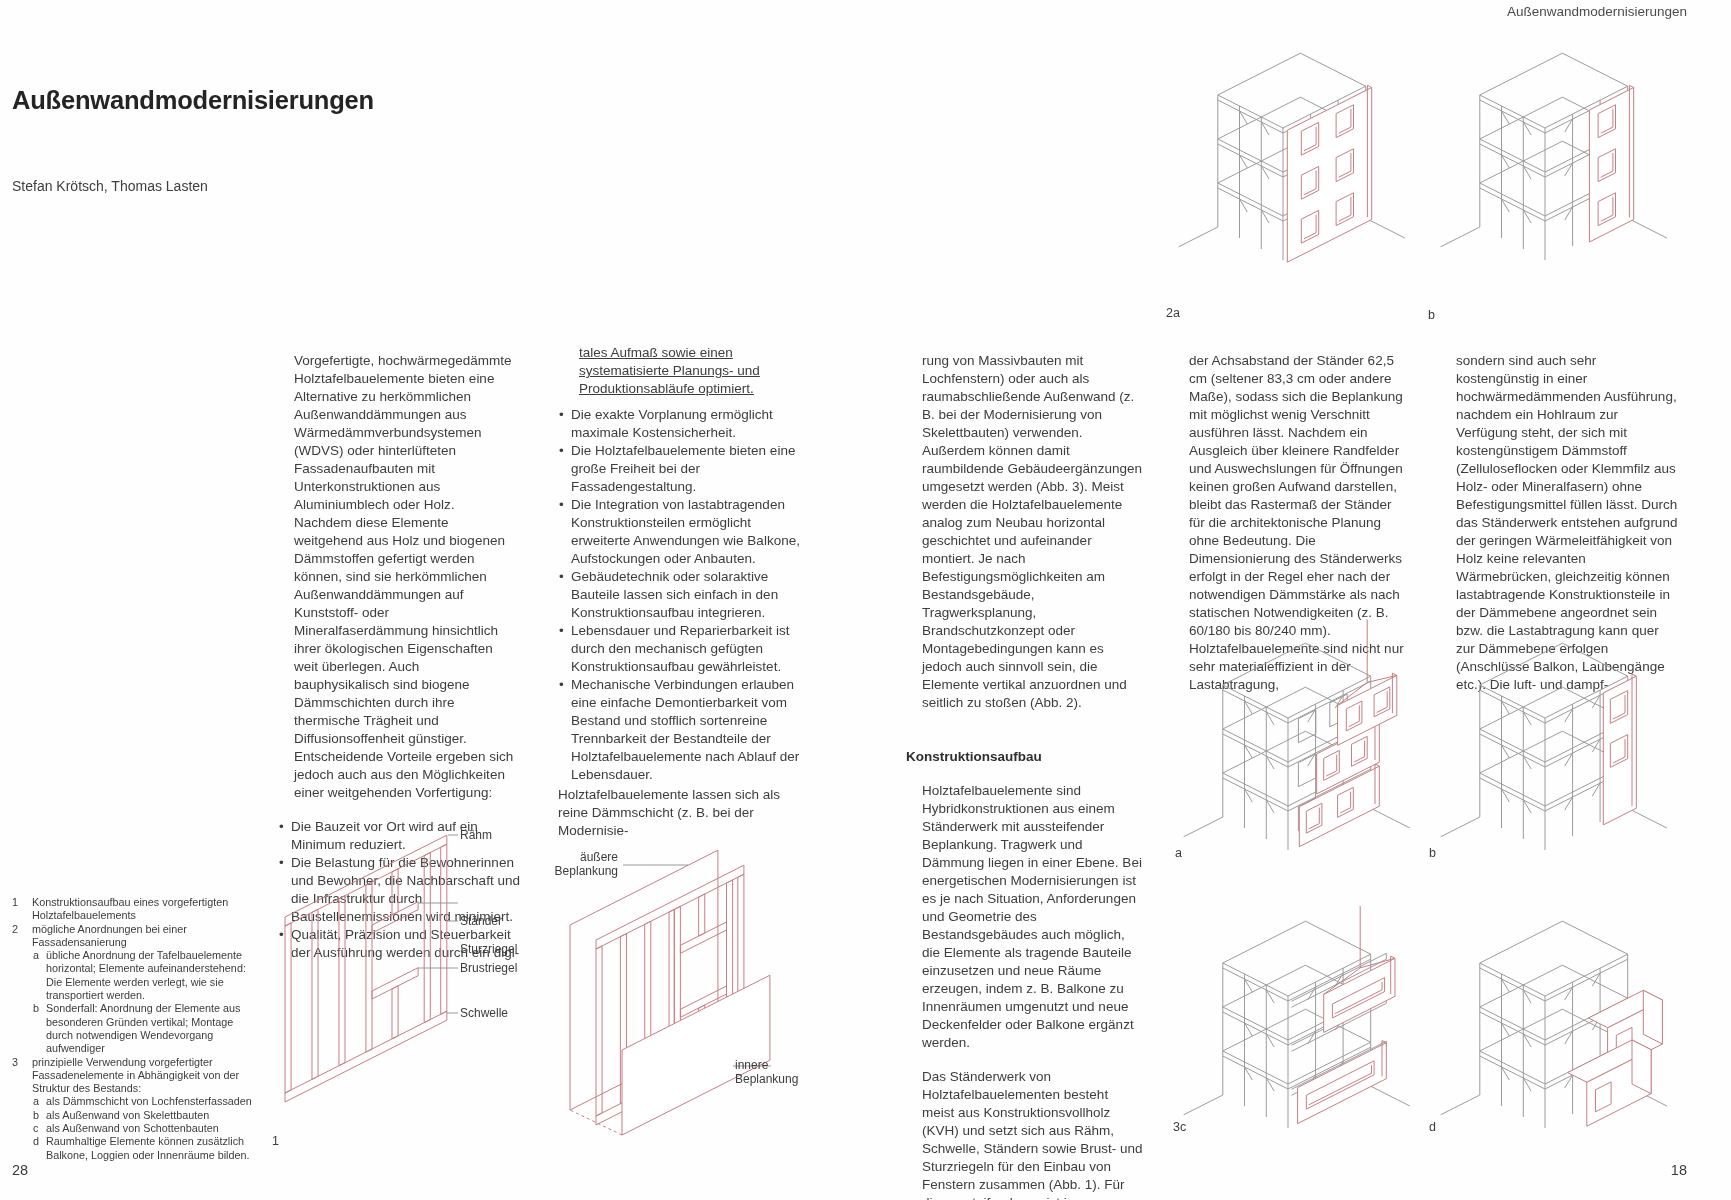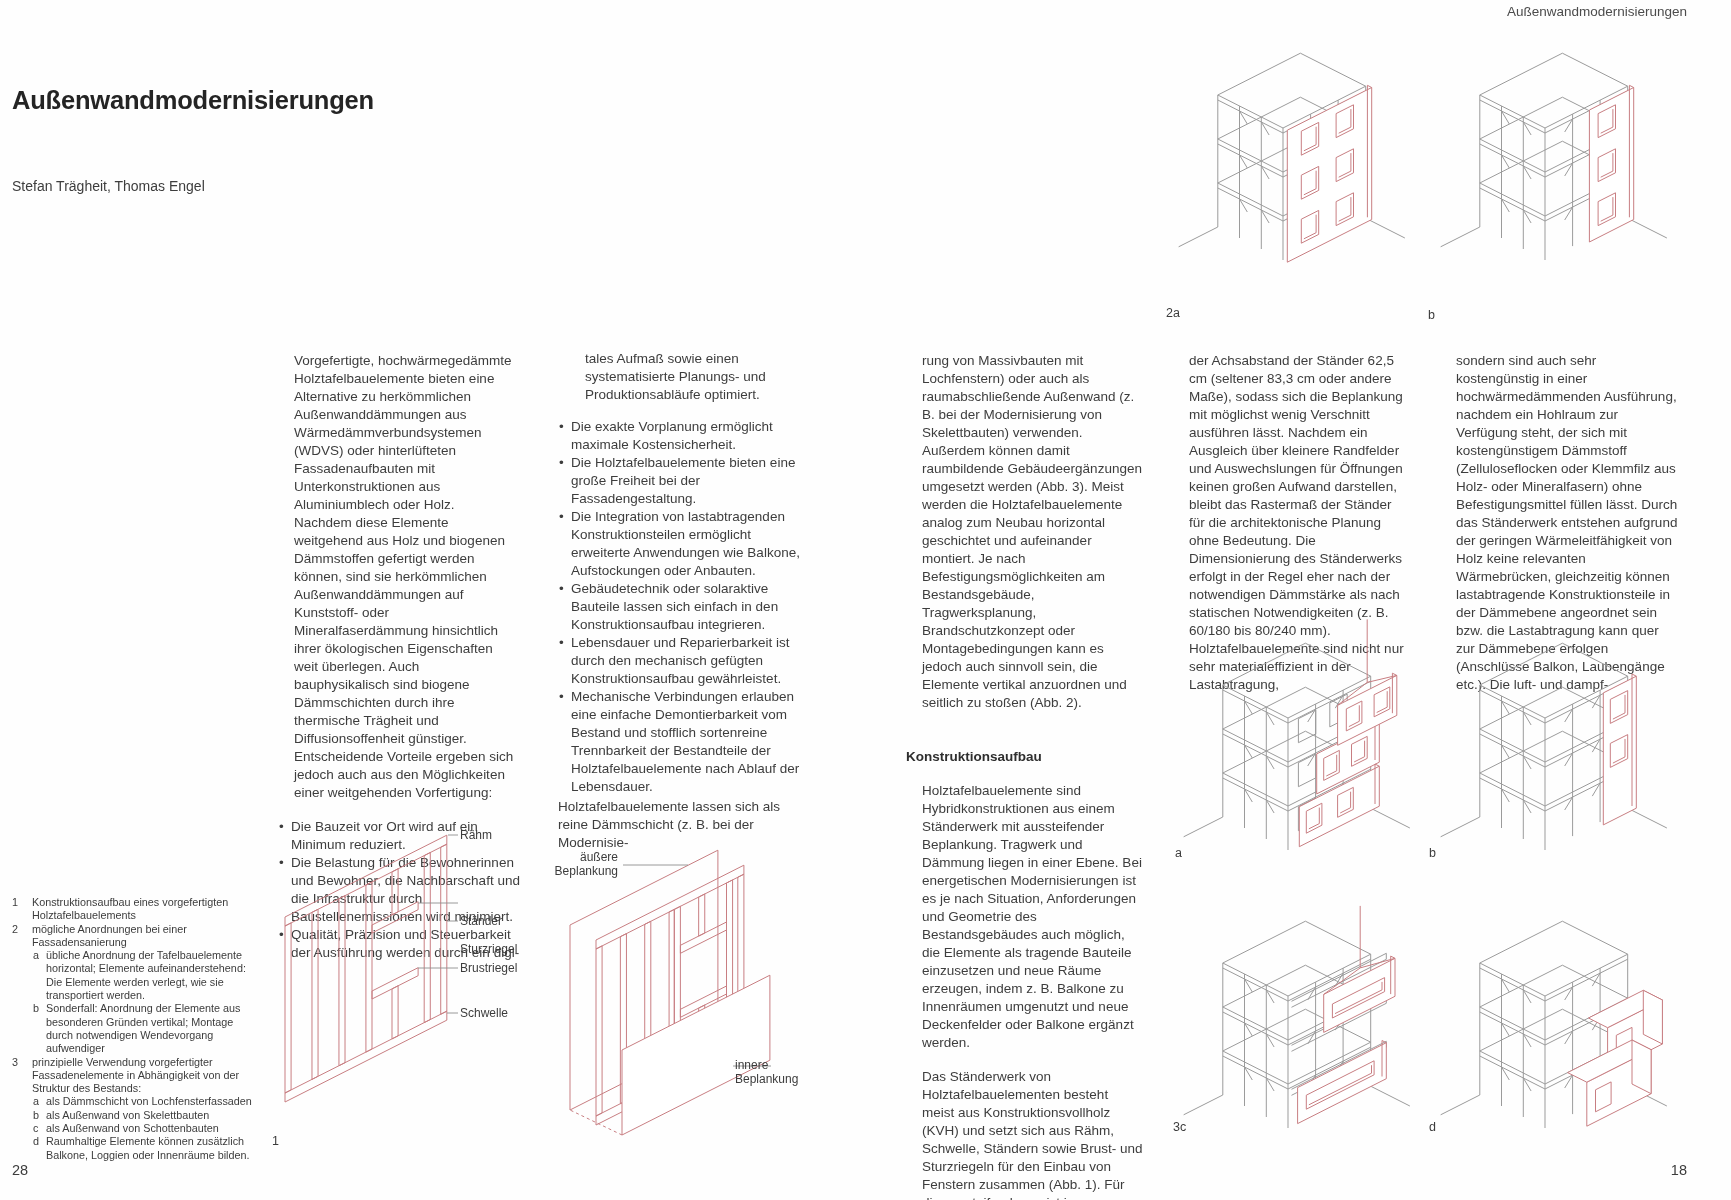--- a/index.html
+++ b/index.html
@@ -18,21 +18,21 @@
   .page-title{left:12px;top:84px;font-size:25.5px;line-height:33px;font-weight:bold;color:#242424;letter-spacing:-0.2px;}
   .authors{left:12px;top:178px;font-size:14px;color:#3d3d3d;}
   
   .col{top:336px;width:254px;font-size:13.5px;line-height:18px;color:#3d3d3d;}
   #col1{left:278px;}
   #col2{left:558px;}
   #col3{left:906px;}
   #col4{left:1173px;}
   #col5{left:1440px;}
   .blk-p{margin:16px;}
-  .blk-pi{margin:14px;padding-left:13px;}
+  .blk-pi{margin:8px;padding-left:13px;text-decoration:underline;}
   .blk-pg{margin:2px 0 0 0;}
   .blk-b{margin:0;padding-left:13px;position:relative;}
   .blk-b .dot{position:absolute;left:1px;top:0;}
   .blk-h{font-weight:bold;margin:36px 0 12px 0;color:#2e2e2e;}
   
   .captions{left:12px;top:896px;width:240px;font-size:10.8px;line-height:13.3px;color:#3c3c3c;}
   .cap-item{display:grid;grid-template-columns:20px 1fr;}
   .cap-sub{display:grid;grid-template-columns:13px 1fr;margin-left:1px;}
   
   .callout{font-size:12px;color:#3c3c3c;line-height:14px;}
@@ -43,21 +43,21 @@
 </head>
 <body>
 
 <div class="abs running-head">Außenwandmodernisierungen</div>
 <div class="abs pagenum" id="pn-left">28</div>
 <div class="abs pagenum" id="pn-right">18</div>
 
 <div class="abs page-title">
   <div>Außenwandmodernisierungen</div>
 </div>
-<div class="abs authors">Stefan Trägheit, Thomas Engel</div>
+<div class="abs authors">Stefan Krötsch, Thomas Lasten</div>
 
 <div class="abs col" id="col1">
     <p class="blk-p">Vorgefertigte, hochwärmegedämmte Holztafelbauelemente bieten eine Alternative zu herkömmlichen Außenwanddämmungen aus Wärmedämmverbundsystemen (WDVS) oder hinterlüfteten Fassadenaufbauten mit Unterkonstruktionen aus Aluminiumblech oder Holz. Nachdem diese Elemente weitgehend aus Holz und biogenen Dämmstoffen gefertigt werden können, sind sie herkömmlichen Außenwanddämmungen auf Kunststoff- oder Mineralfaserdämmung hinsichtlich ihrer ökologischen Eigenschaften weit überlegen. Auch bauphysikalisch sind biogene Dämmschichten durch ihre thermische Trägheit und Diffusionsoffenheit günstiger. Entscheidende Vorteile ergeben sich jedoch auch aus den Möglichkeiten einer weitgehenden Vorfertigung:</p>
     <p class="blk-b"><span class="dot">•</span><span>Die Bauzeit vor Ort wird auf ein Minimum reduziert.</span></p>
     <p class="blk-b"><span class="dot">•</span><span>Die Belastung für die Bewohnerinnen und Bewohner, die Nachbarschaft und die Infrastruktur durch Baustellenemissionen wird minimiert.</span></p>
     <p class="blk-b"><span class="dot">•</span><span>Qualität, Präzision und Steuerbarkeit der Ausführung werden durch ein digi-</span></p>
   </div>
 <div class="abs col" id="col2">
     <p class="blk-pi">tales Aufmaß sowie einen systematisierte Planungs- und Produktionsabläufe optimiert.</p>
     <p class="blk-b"><span class="dot">•</span><span>Die exakte Vorplanung ermöglicht maximale Kostensicherheit.</span></p>

